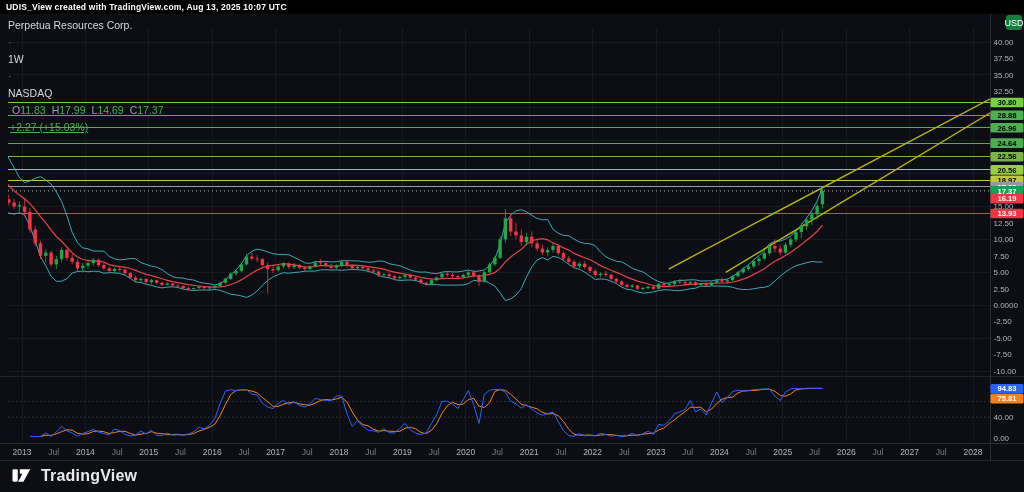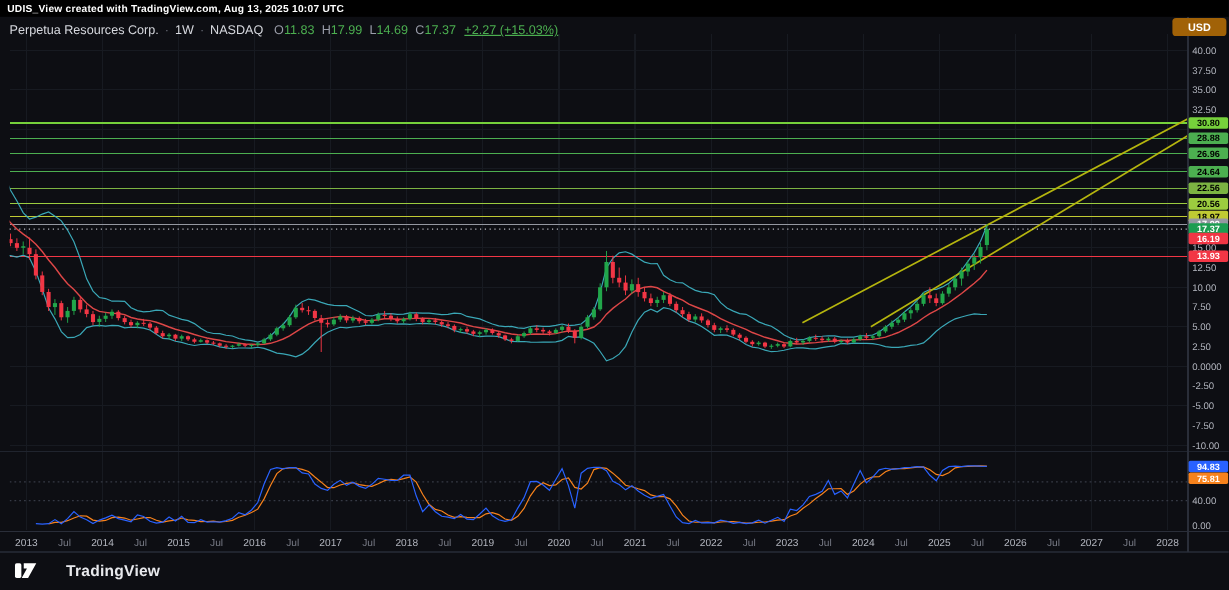--- a/index.html
+++ b/index.html
@@ -3,31 +3,31 @@
 <meta charset="utf-8">
 <style>
   html,body{margin:0;padding:0;background:#0d0e13;width:1024px;height:492px;overflow:hidden;
     font-family:"Liberation Sans",sans-serif;-webkit-font-smoothing:antialiased;}
   .topbar{height:14px;background:#000;color:#fff;font-size:8.5px;line-height:14px;
     padding-left:6px;letter-spacing:.2px;font-weight:bold;}
   .chart-wrap{position:relative;width:1024px;height:478px;}
   #chart-svg{position:absolute;left:0;top:0;}
   svg text{font-family:"Liberation Sans",sans-serif;}
   .legend{position:absolute;top:5px;left:8px;display:flex;align-items:flex-start;gap:5px;
-    font-size:10.5px;color:#d6d8de;white-space:nowrap;}
+    font-size:10.5px;color:#d6d8de;white-space:nowrap;flex-direction:column;}
   .legend .sep{color:#6a6d78;}
   .legend .ohlc{display:flex;gap:6px;margin-left:4px;}
   .legend .pair .lab{color:#9b9eaa;}
   .legend .pair .val{color:#4caf50;}
   .legend .chg{color:#4caf50;margin-left:2px;text-decoration:underline;}
-  .usd-btn{position:absolute;top:1px;right:2px;width:45px;height:15px;background:#a16207;
-    color:#fff;font-size:9px;font-weight:bold;border-radius:3px;display:flex;
+  .usd-btn{position:absolute;top:1px;right:2px;width:16px;height:15px;background:#15803d;
+    color:#fff;font-size:9px;font-weight:normal;border-radius:3px;display:flex;
     align-items:center;justify-content:center;cursor:pointer;}
-  .footer-logo{position:absolute;left:12px;bottom:7px;display:flex;align-items:center;gap:24px;
-    color:#e8e9ed;font-size:13px;font-weight:bold;letter-spacing:.2px;}
+  .footer-logo{position:absolute;left:12px;bottom:7px;display:flex;align-items:center;gap:10px;
+    color:#e8e9ed;font-size:16px;font-weight:bold;letter-spacing:.2px;}
 </style>
 </head>
 <body>
 
 <div class="topbar">
   <span>UDIS_View created with TradingView.com, Aug 13, 2025 10:07 UTC</span>
 </div>
 
 <div class="chart-wrap">
   <svg id="chart-svg" width="1024" height="478" viewBox="0 0 1024 478">

